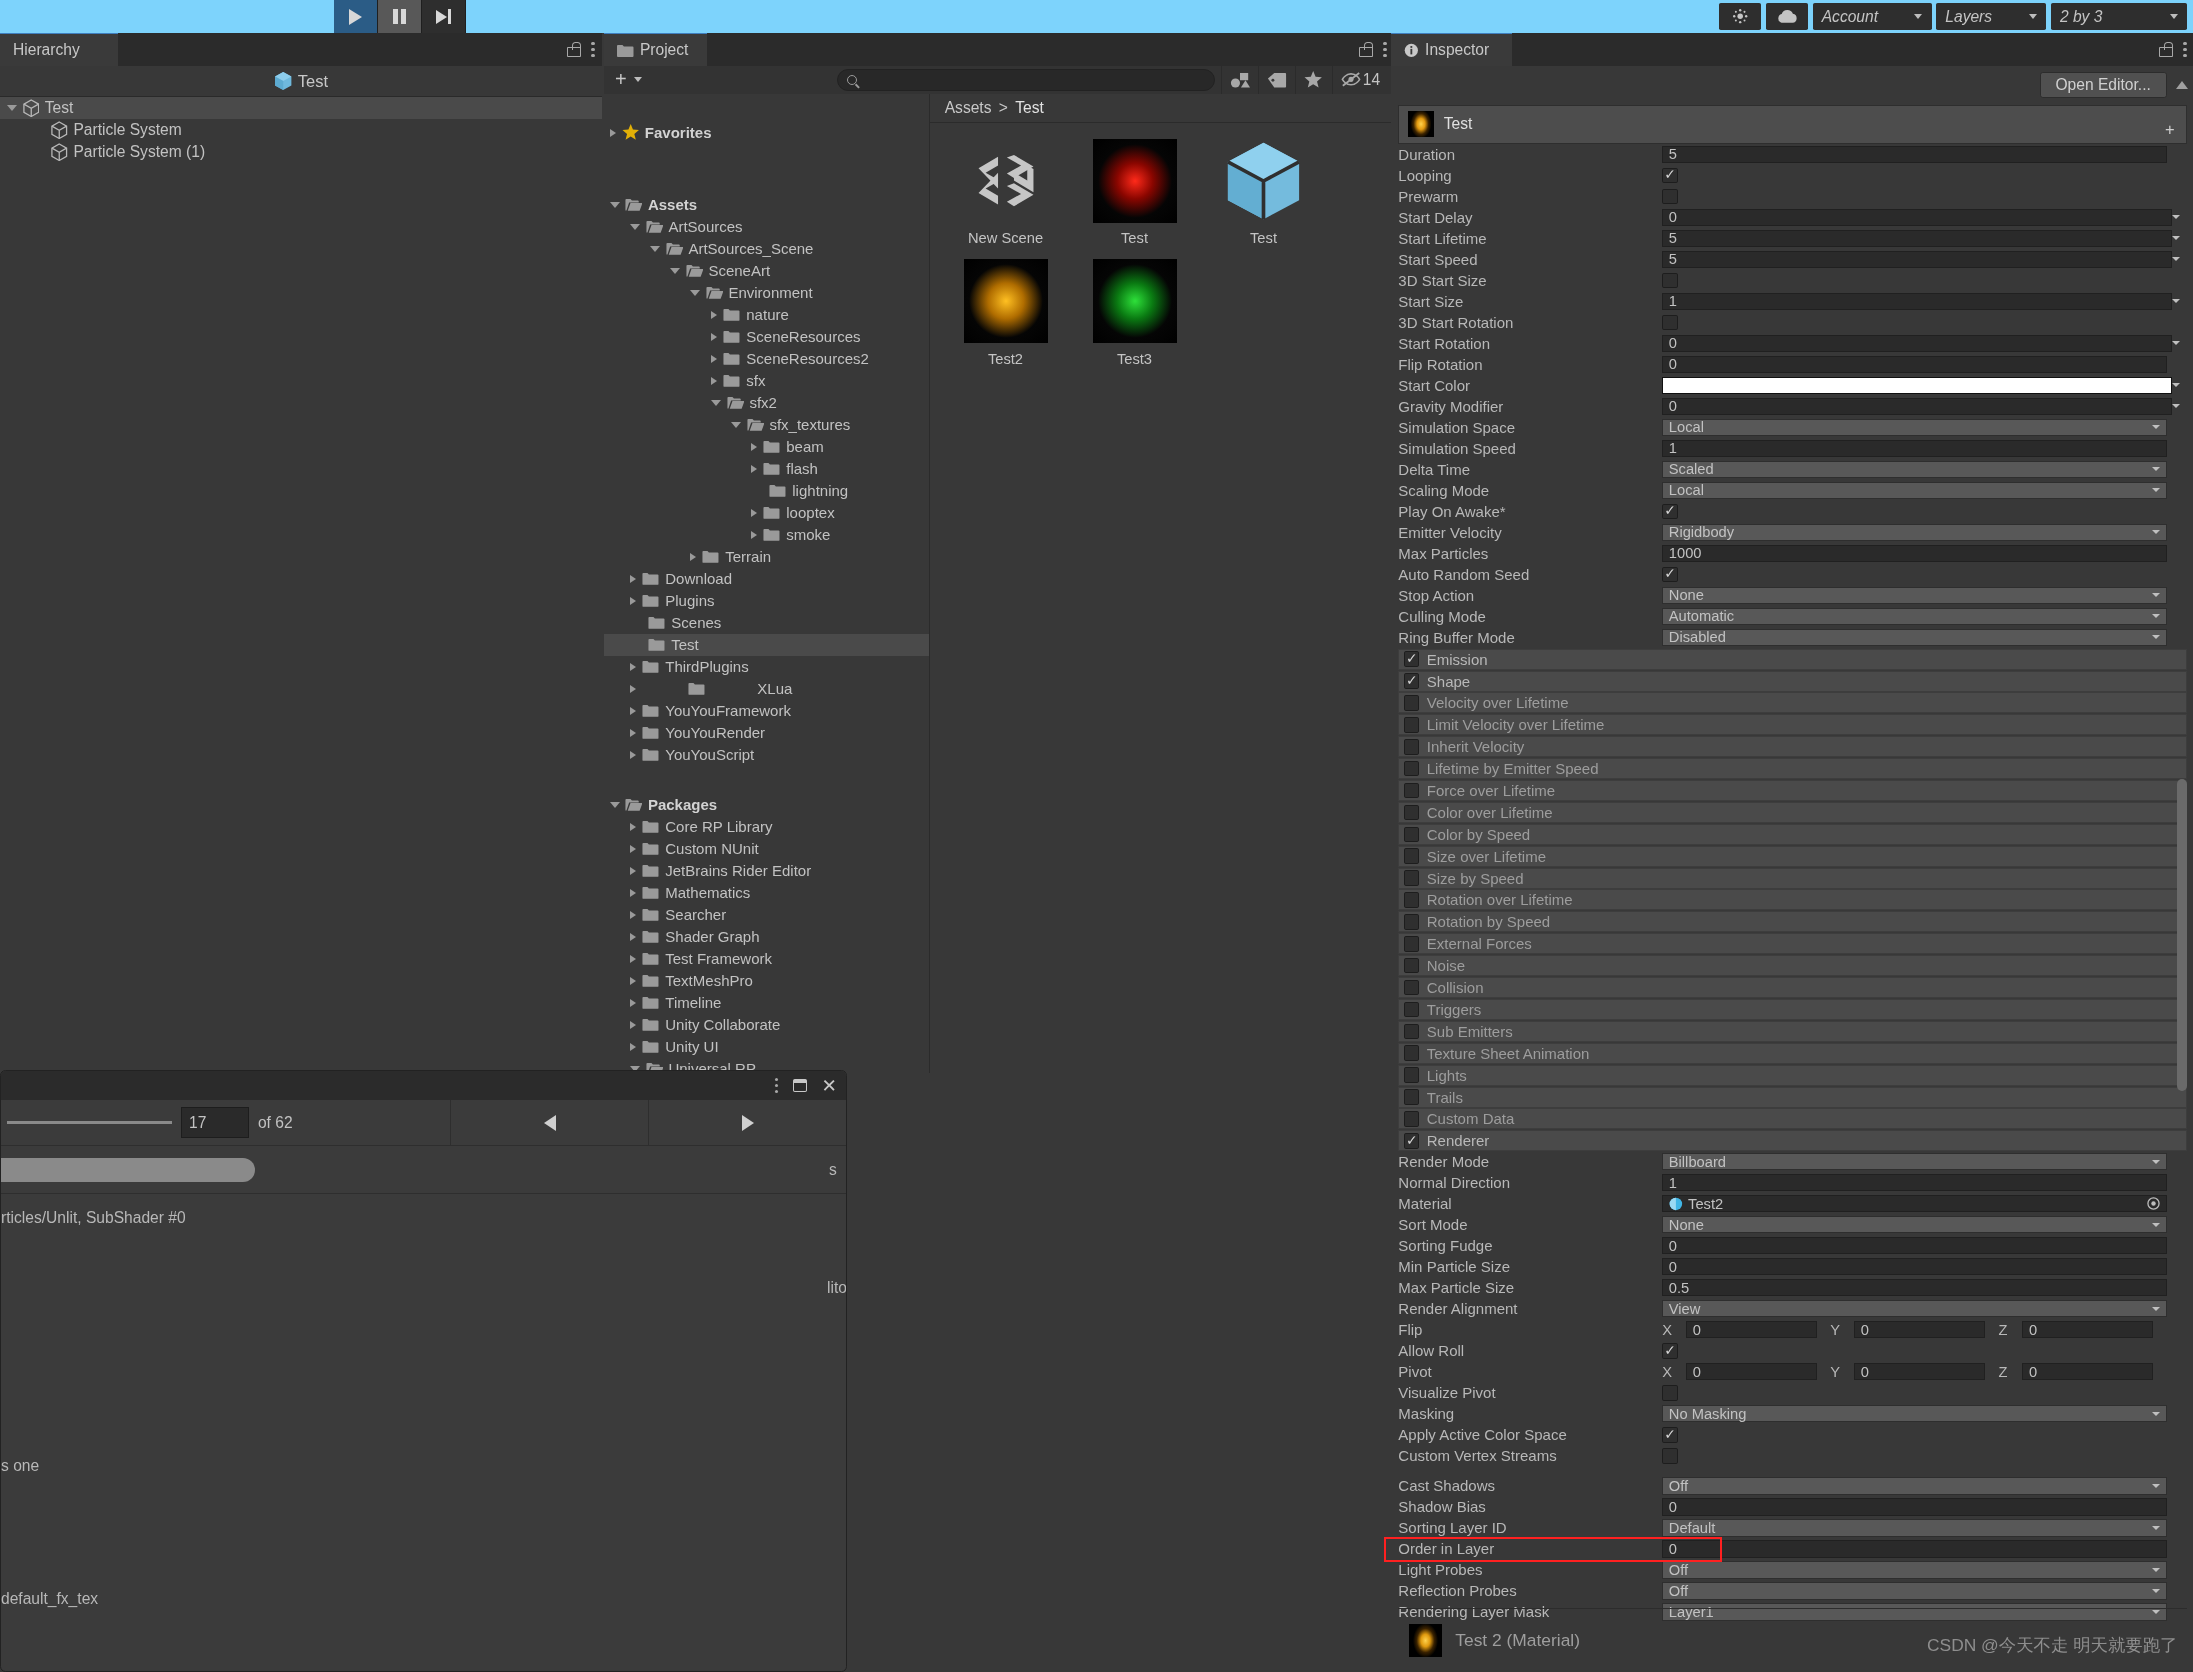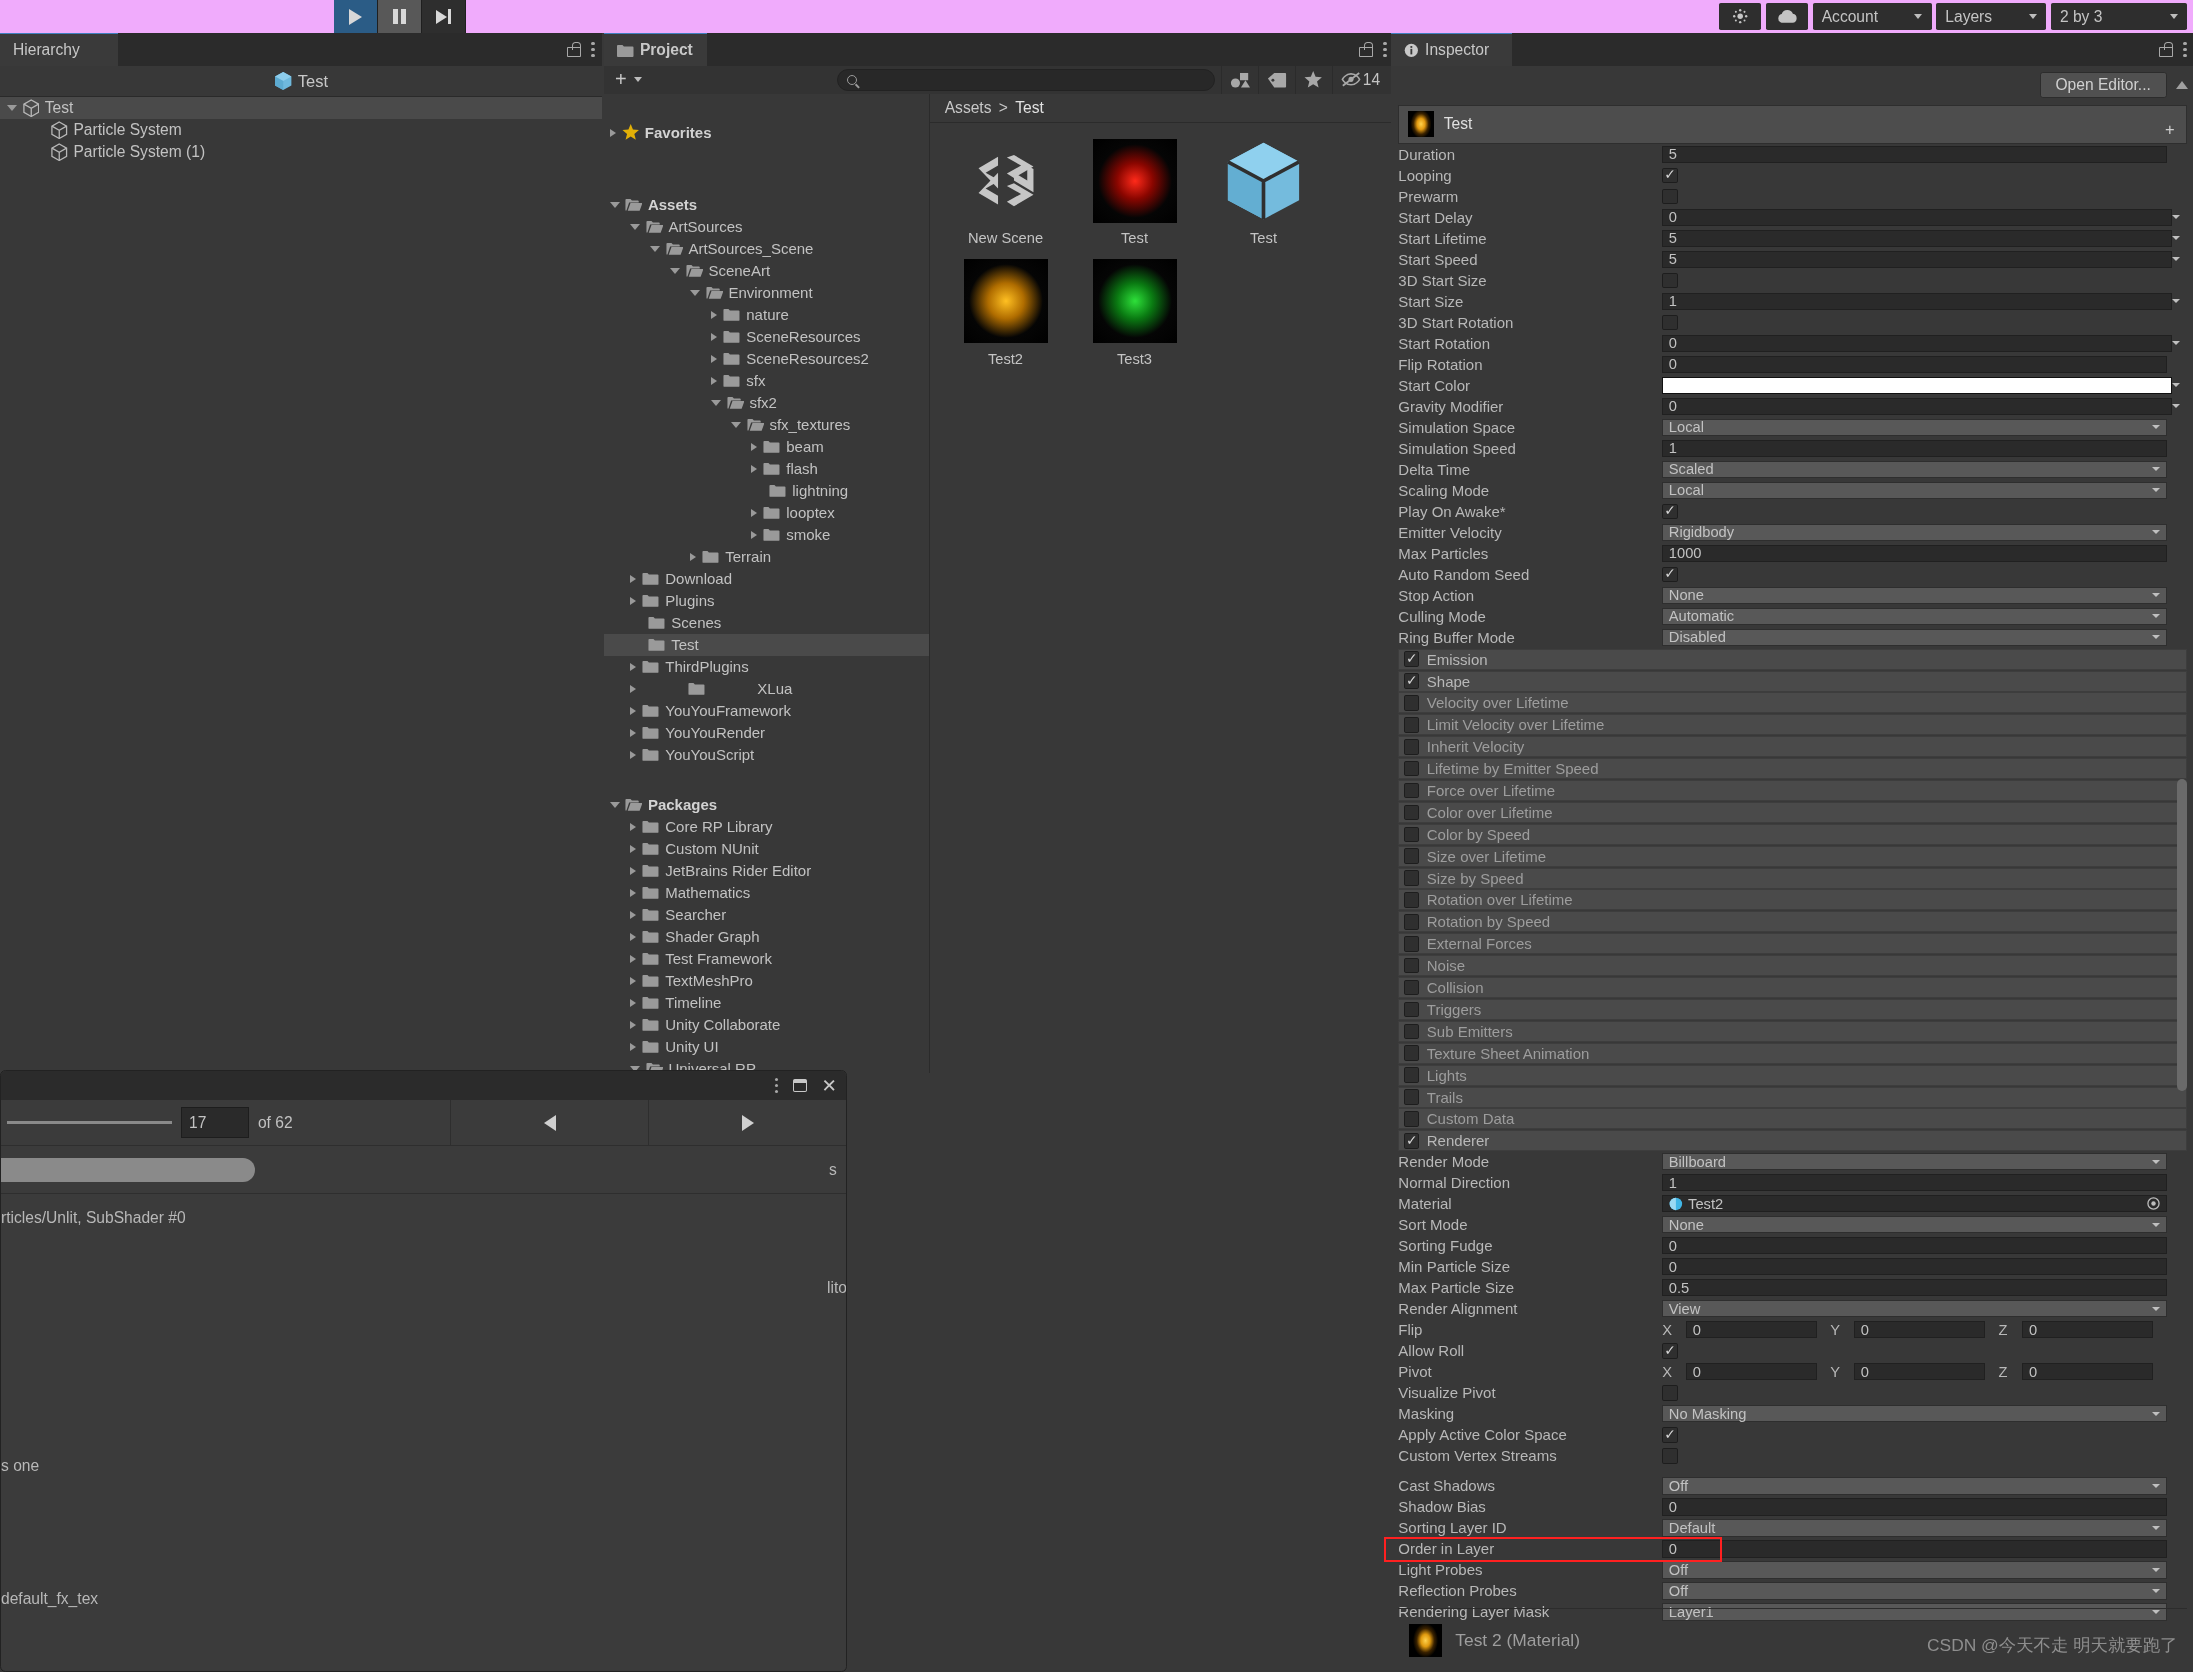--- a/index.html
+++ b/index.html
@@ -9,21 +9,21 @@
     font-family: "Liberation Sans", sans-serif;
     font-size: 15.6px;
     color: #b4b4b4;
     overflow: hidden;
   }
   #root { position: relative; width: 2194px; height: 1672px; }
 
   
   .toolbar {
     position: absolute; left:0; top:0; width:2194px; height:33px;
-    background:#f0abfc; display:flex; align-items:center;
+    background:#7dd3fc; display:flex; align-items:center;font-style:italic;
   }
   .play-group { position:absolute; left:334px; top:0; display:flex; height:33px; }
   .play-btn { width:44px; height:33px; display:flex; align-items:center; justify-content:center;
      background:#2e2e2e; border-right:0.9px solid #1f1f1f; }
   .play-btn.active { background:#2b5c86; }
   .play-btn.mid { background:#585858; }
   .tri-right { width:0;height:0;border-left:13px solid #d8d8d8;border-top:8.3px solid transparent;border-bottom:8.3px solid transparent;}
   .pause-ic { display:flex; gap:3.7px; }
   .pause-ic i { display:block; width:4.6px; height:15.6px; background:#d8d8d8;}
   .step-ic { display:flex; align-items:center; gap:0.9px;}
@@ -253,21 +253,21 @@
             <path d="M9 1 L17 5.5 L17 14.5 L9 19 L1 14.5 L1 5.5 Z" fill="none" stroke="#b8b8b8" stroke-width="1.4"></path>
             <path d="M1 5.5 L9 10 L17 5.5 M9 10 L9 19" fill="none" stroke="#b8b8b8" stroke-width="1.4"></path>
           </svg>
           <span>Particle System (1)</span>
         </div>
       </div>
   </div>
 
   <div class="panel" id="project">
     <div class="tabbar">
-      <div class="tab" style="width:103px;font-weight:bold;">
+      <div class="tab" style="width:103px;">
         <span class="ticon">
           <svg width="16.5" height="13" viewBox="0 0 18 14">
               <path d="M0 2 a1 1 0 0 1 1 -1 h5 l1.5 1.6 H17 a1 1 0 0 1 1 1 V13 a1 1 0 0 1 -1 1 H1 a1 1 0 0 1 -1 -1 Z" fill="#9a9a9a"></path>
             </svg>
         </span>
         <span>Project</span>
       </div>
       <div class="tab-tools">
         <span class="lock-ic"></span>
         <span class="kebab">

